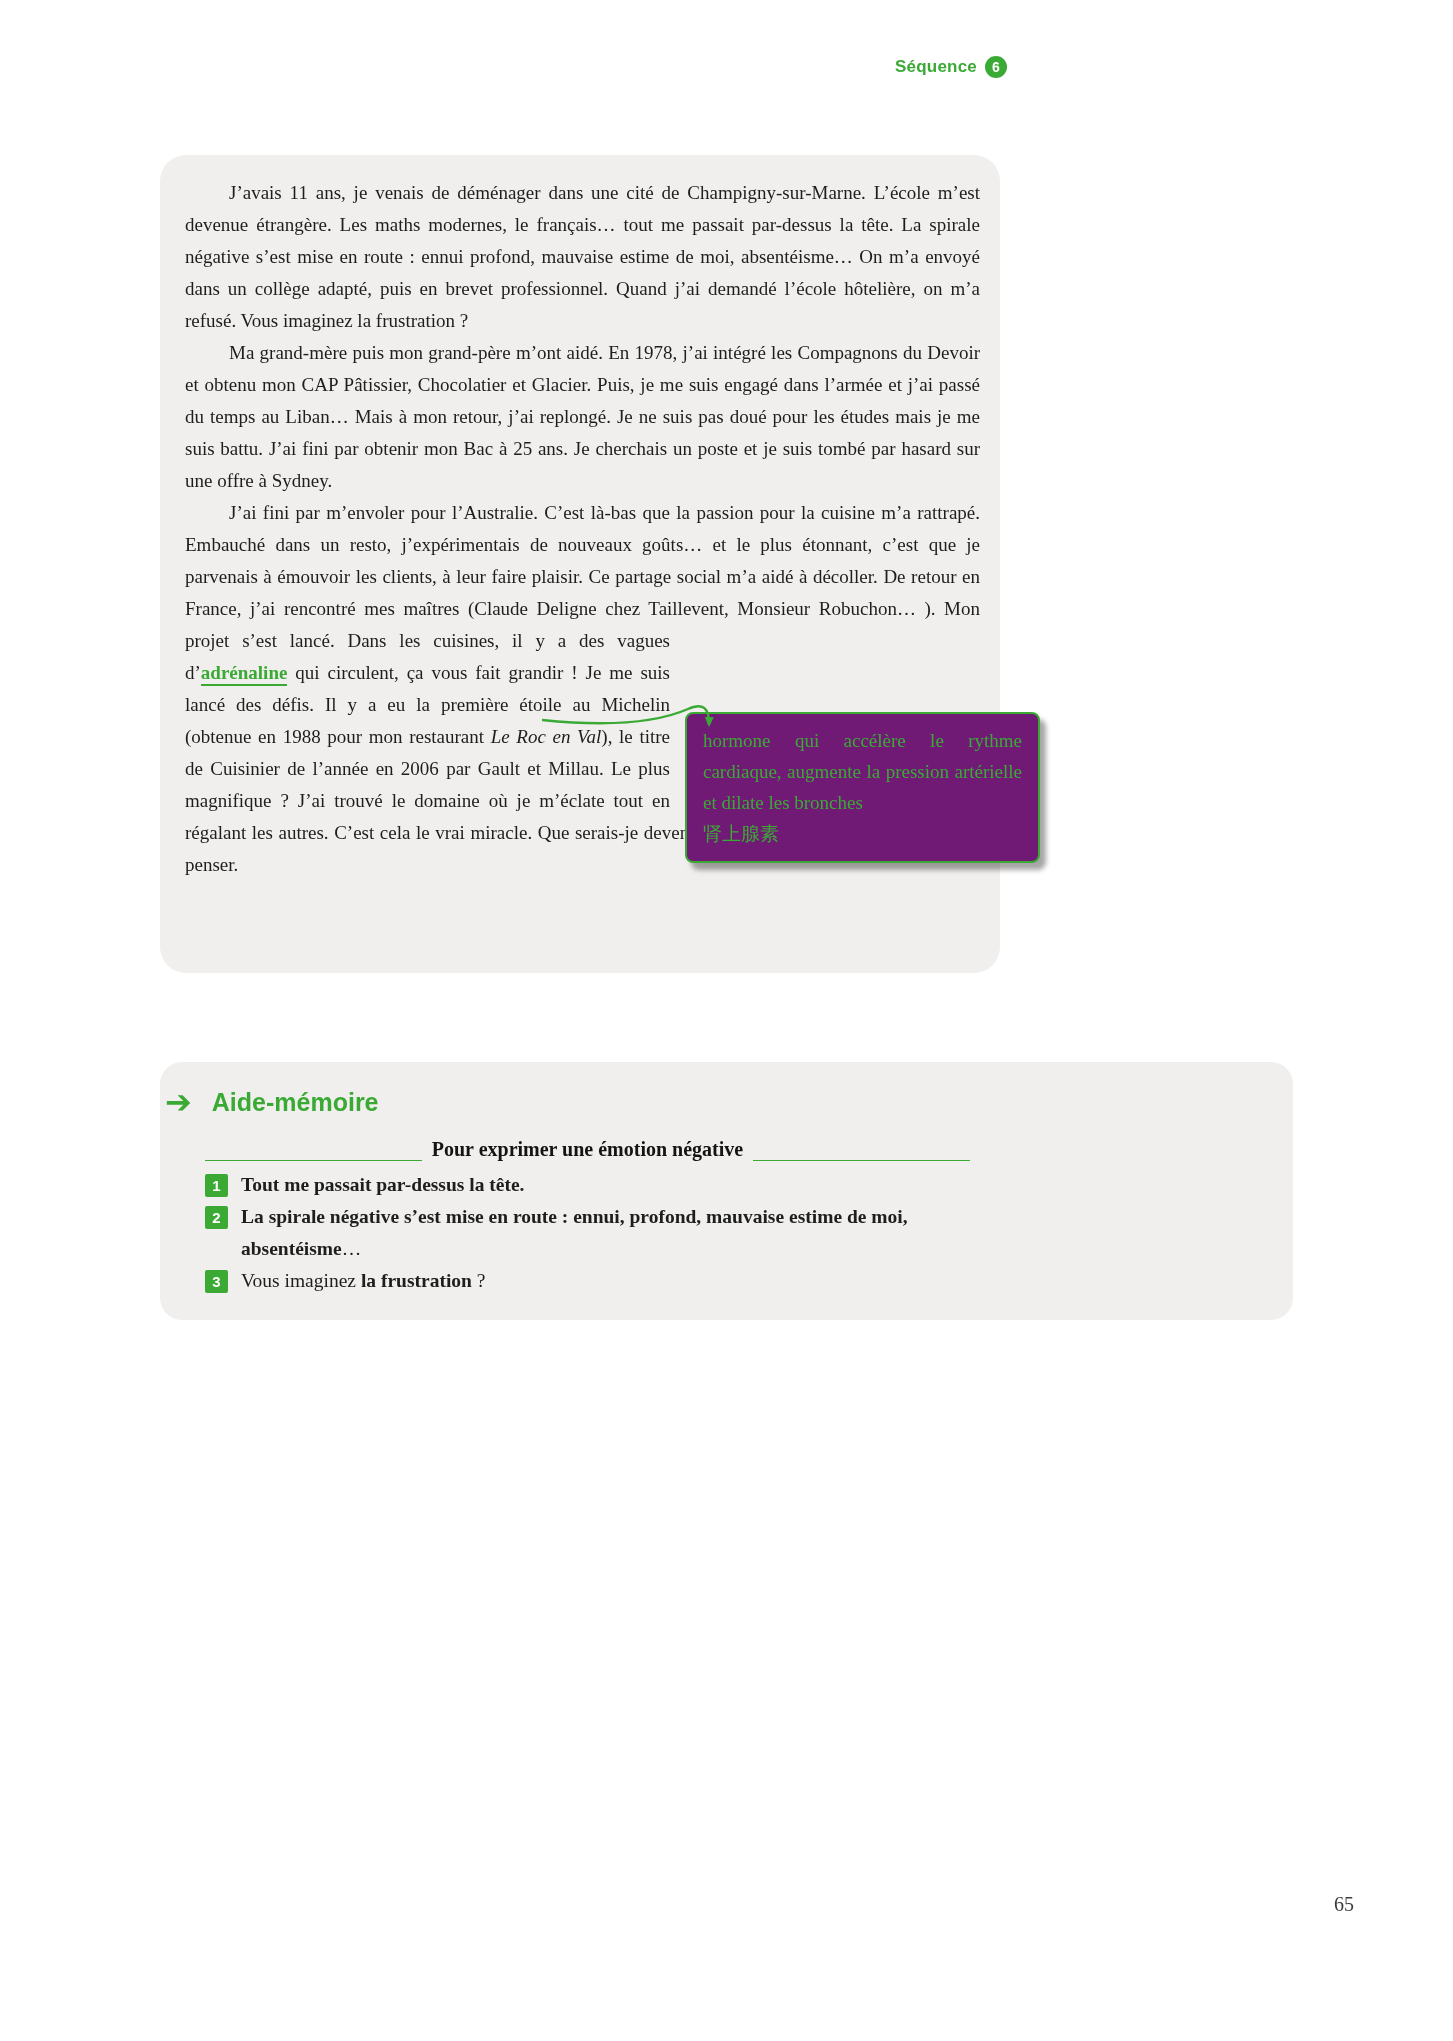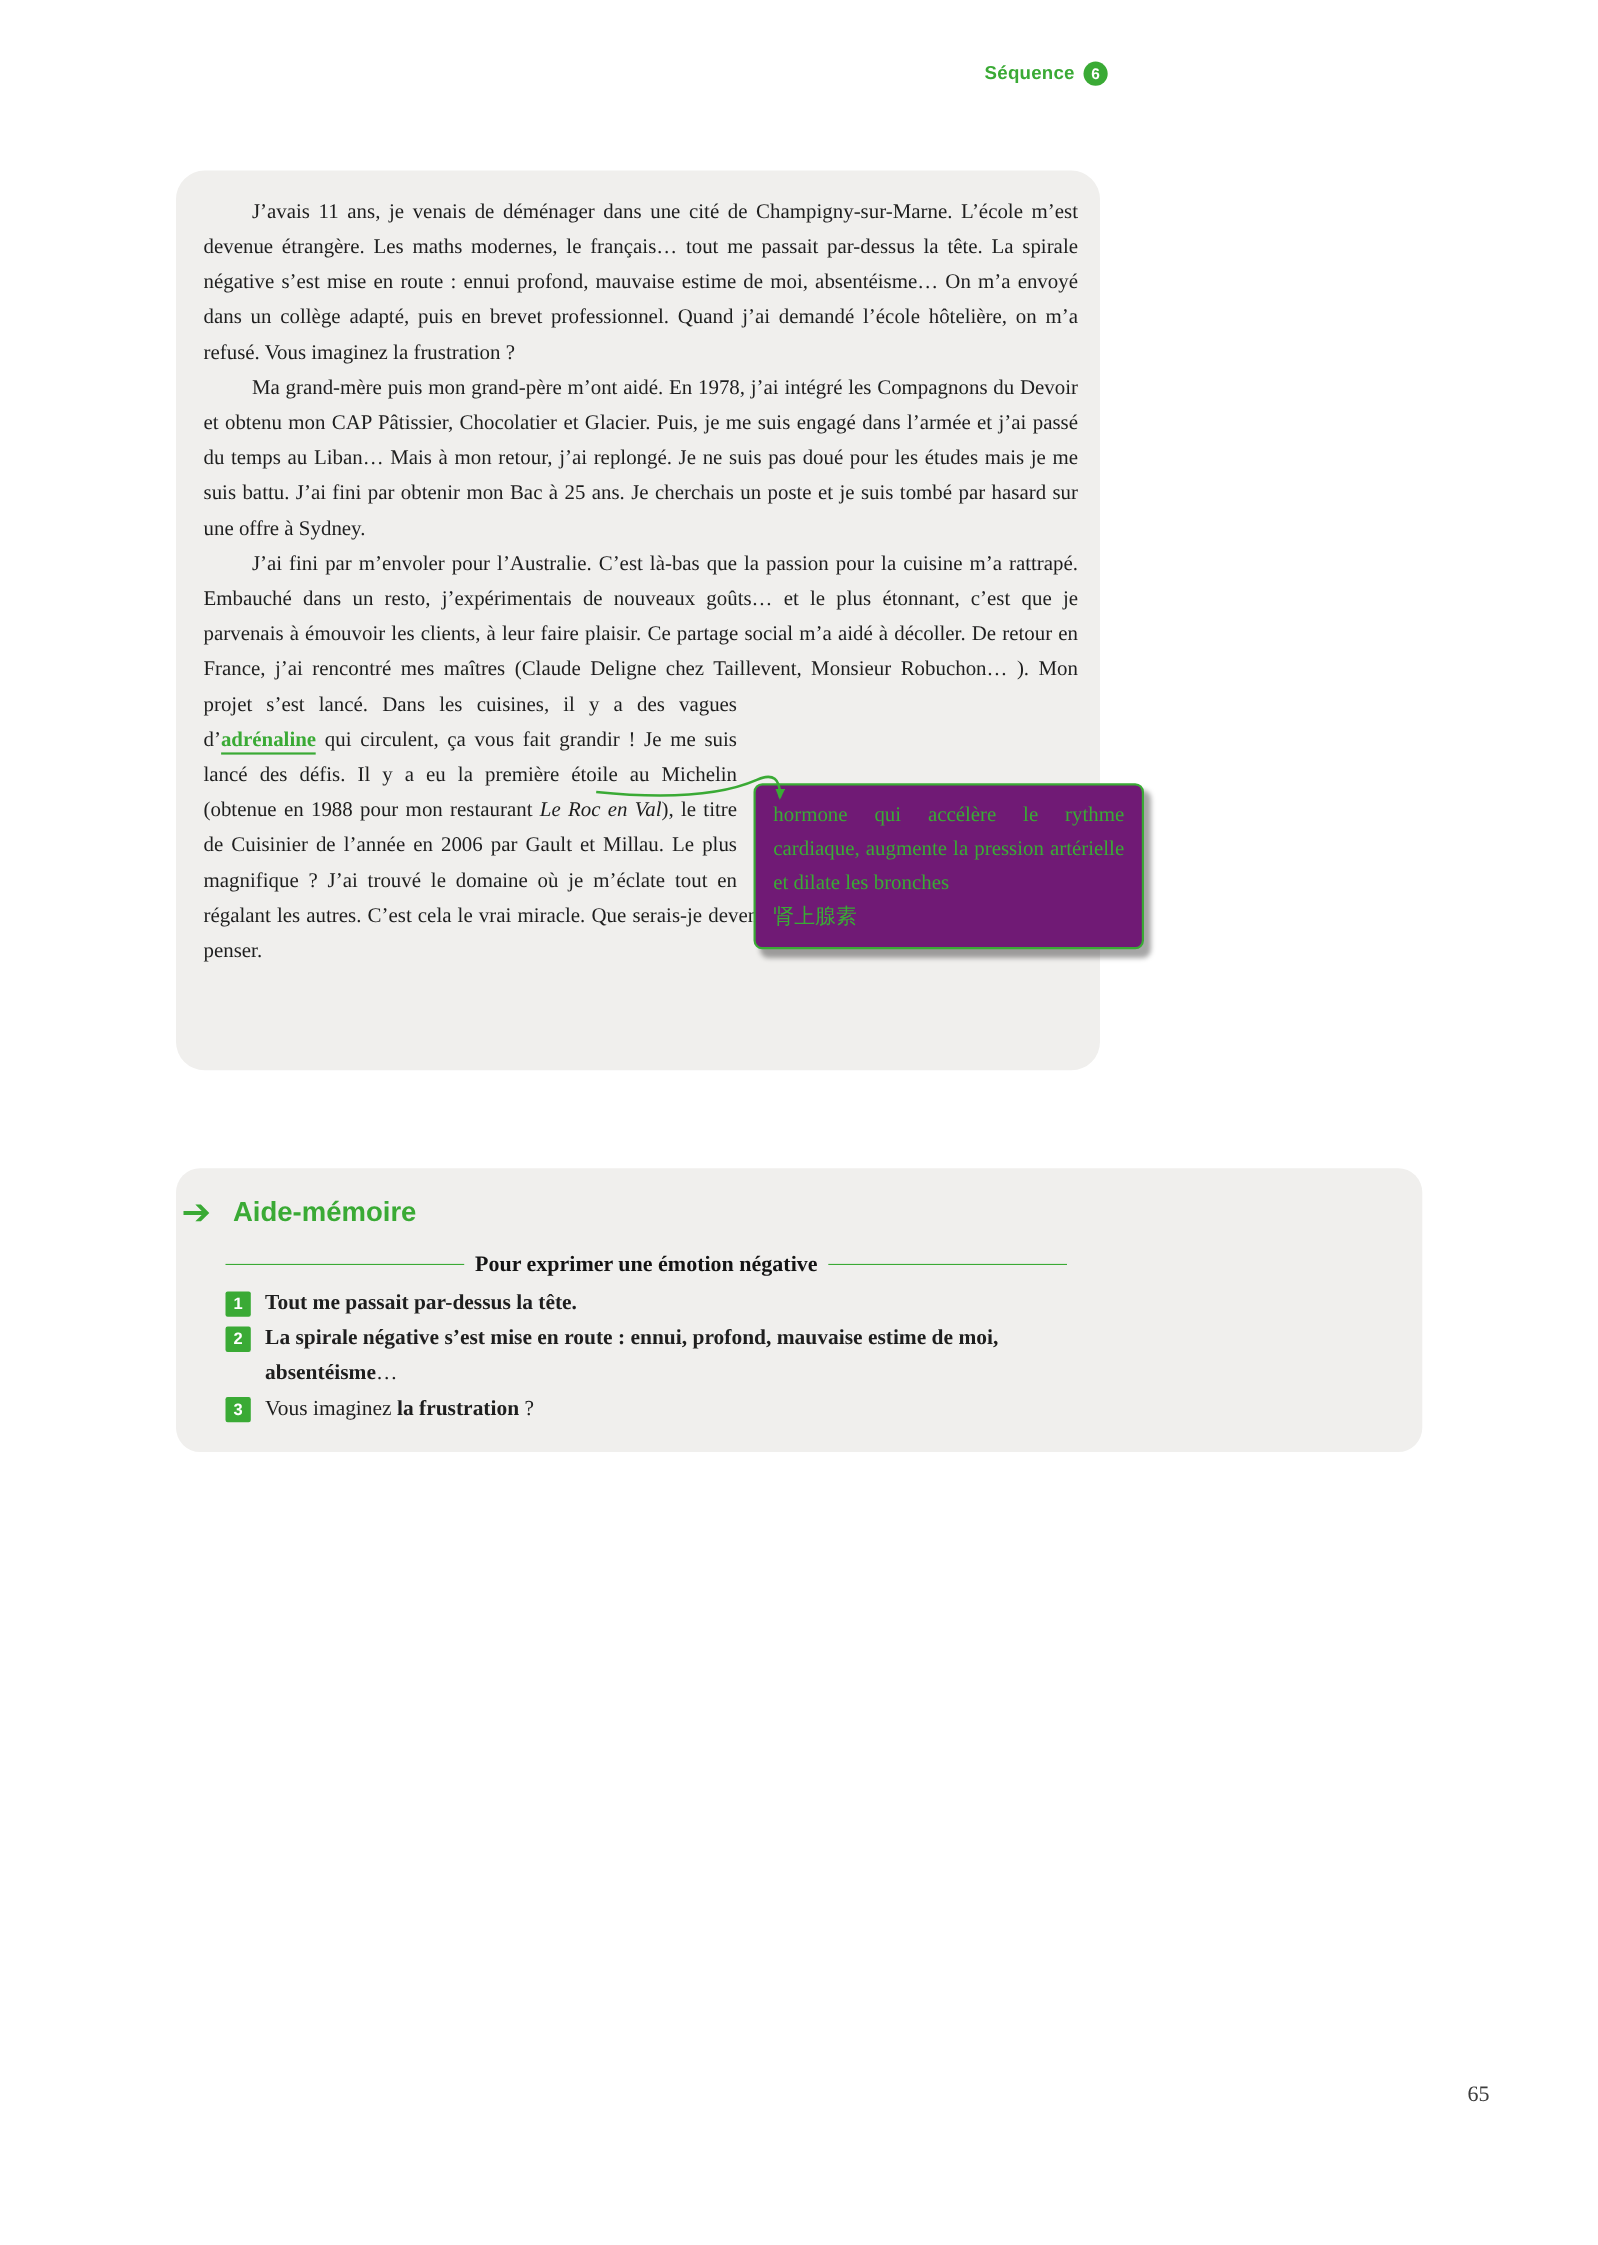--- a/index.html
+++ b/index.html
@@ -39,21 +39,21 @@
   
   .aide-box {
     position:absolute; left:160px; top:1062px; width:1133px; height:258px;
     background:#f0efed; border-radius:22px; box-sizing:border-box; padding:18px 0 0 0;
   }
   .aide-header { display:flex; align-items:center; margin-left:5px; height:44px; }
   .aide-arrow { color:#3aaa35; font-size:32px; line-height:1; font-family:"DejaVu Sans", sans-serif; }
   .aide-title { color:#3aaa35; font-family:"Liberation Sans", sans-serif; font-weight:bold;
     font-size:25px; margin-left:20px; }
 
-  .rule-row { display:flex; align-items:center; margin:14px 0 0 45px; width:765px; }
+  .rule-row { display:flex; align-items:flex-end; margin:14px 0 0 45px; width:765px; }
   .rule { flex:1; height:1px; background:#3aaa35; }
   .rule-heading { margin:0 10px; font-weight:bold; font-size:20px; color:#141414; white-space:nowrap; }
 
   .items { margin:8px 0 0 45px; width:775px; font-size:19.5px; line-height:32px; }
   .item { display:flex; align-items:flex-start; }
   .badge { flex:0 0 auto; width:23px; height:23px; background:#3aaa35; color:#ffffff;
     font-family:"Liberation Sans", sans-serif; font-size:15px; font-weight:bold;
     text-align:center; line-height:23px; border-radius:2px; margin:5px 13px 0 0; }
   .item-text { flex:1; }
   .bold { font-weight:bold; }

